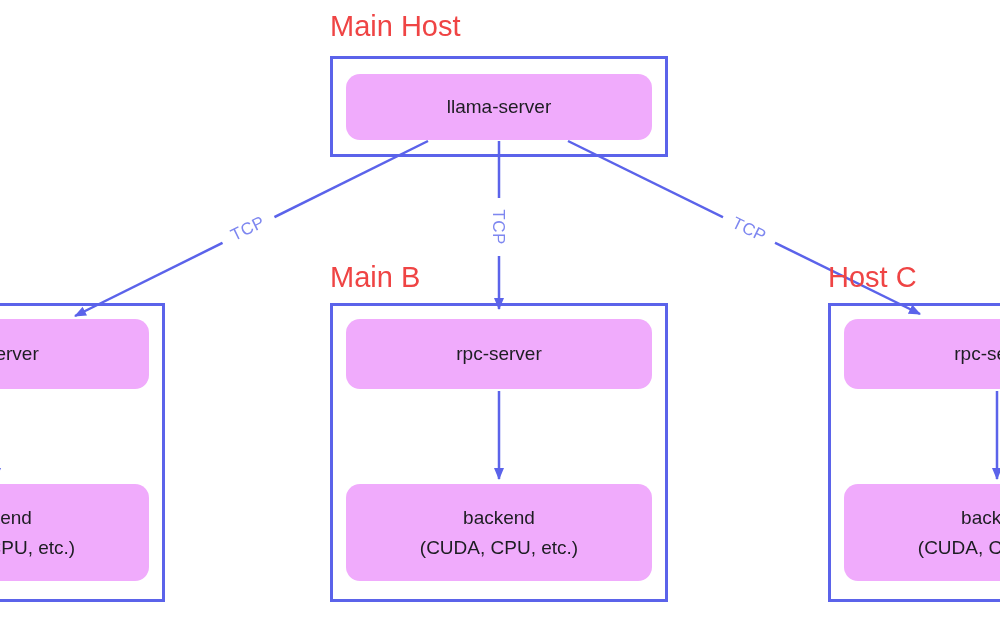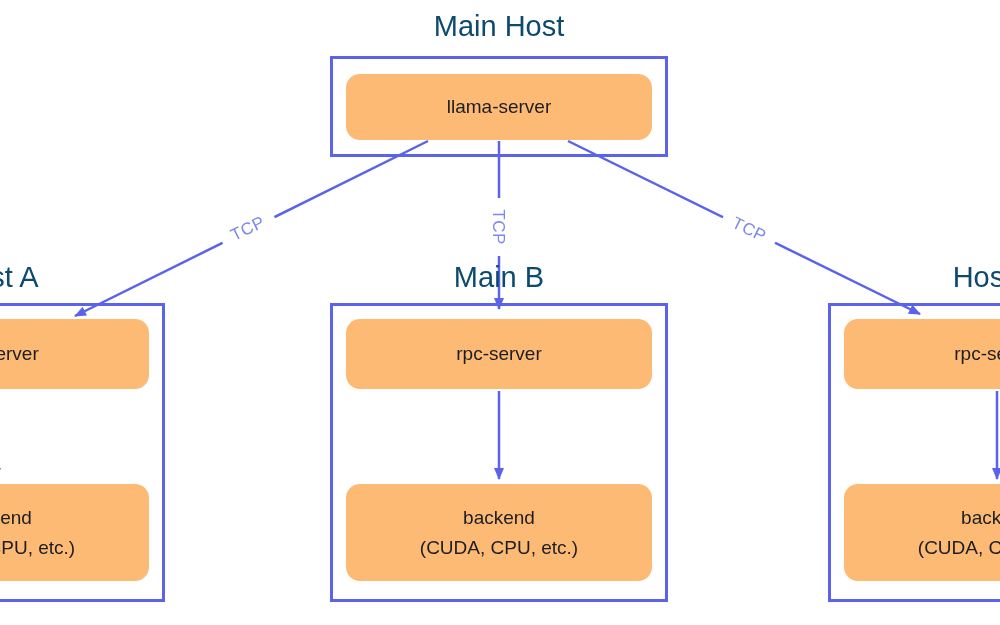--- a/index.html
+++ b/index.html
@@ -21,24 +21,23 @@
     height: 625px;
   }
   .col-a { left: -173px; }
   .col-b { left: 330px; }
   .col-c { left: 828px; }
 
   
   .big-title {
     position: absolute;
     left: 0; right: 0;
-    text-align: center;
     font-size: 29px;
     line-height: 44px;
-    color: #0c4a6e;
+    color: #ef4444;
     z-index: 7;
     white-space: nowrap;
   }
   .main-title { top: 4px; }
   .host-title { top: 255px; }
 
   
   .blue-box {
     position: absolute;
     left: 0; right: 0;
@@ -47,21 +46,21 @@
     box-sizing: border-box;
     z-index: 1;
   }
   .main-box  { top: 56px;  height: 101px; }
   .host-box  { top: 303px; height: 299px; }
 
   
   .node {
     position: absolute;
     left: 13px; right: 13px;
-    background: #fdba74;
+    background: #f0abfc;
     border-radius: 14px;
     display: flex;
     flex-direction: column;
     align-items: center;
     justify-content: center;
     font-size: 19px;
     color: #1d1d22;
     text-align: center;
     white-space: nowrap;
   }

